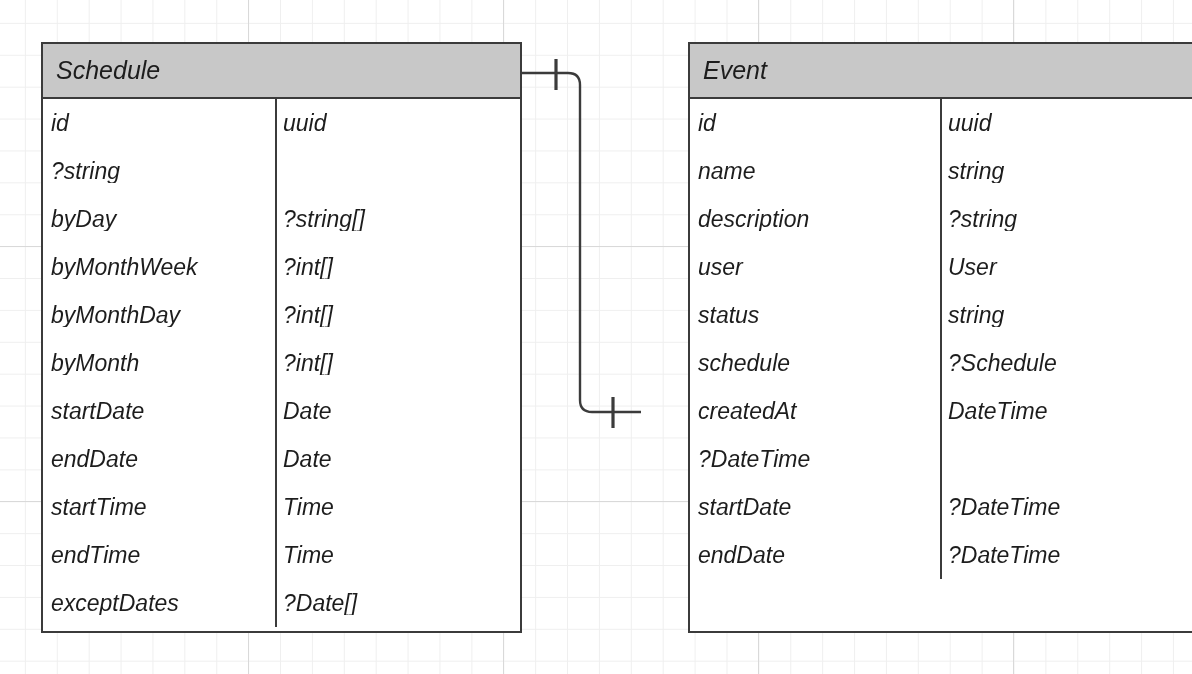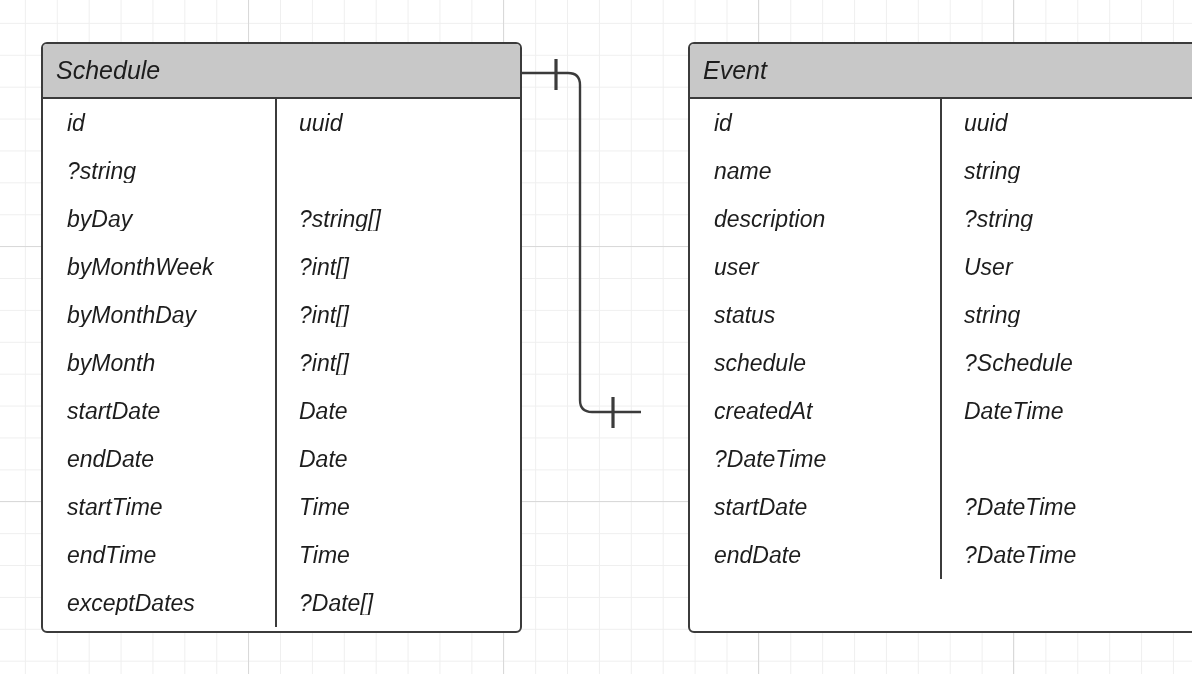--- a/index.html
+++ b/index.html
@@ -26,21 +26,21 @@
       31.9px 31.9px;
     background-position: -7px -9px, -7px -9px, -7px -9px, -7px -9px;
     font-family: "Liberation Sans", sans-serif;
   }
 
   
   .entity {
     position: absolute;
     box-sizing: border-box;
     border: 2px solid #3b3b3b;
-    border-radius: 6px;
+    border-radius: 0;
     background: #ffffff;
     overflow: hidden;
   }
 
   .entity-header {
     height: 55px;
     background: #c8c8c8;
     border-bottom: 2px solid #3b3b3b;
     display: flex;
     align-items: center;
@@ -76,21 +76,21 @@
 
   .field-name,
   .field-type {
     font-style: italic;
     font-size: 23px;
     color: #1d1d1d;
     line-height: 1;
     white-space: nowrap;
     overflow: hidden;
     box-sizing: border-box;
-    padding-left: 24px;
+    padding-left: 8px;
   }
 
   
   .connector {
     position: absolute;
     left: 0;
     top: 0;
     width: 1192px;
     height: 674px;
     pointer-events: none;

